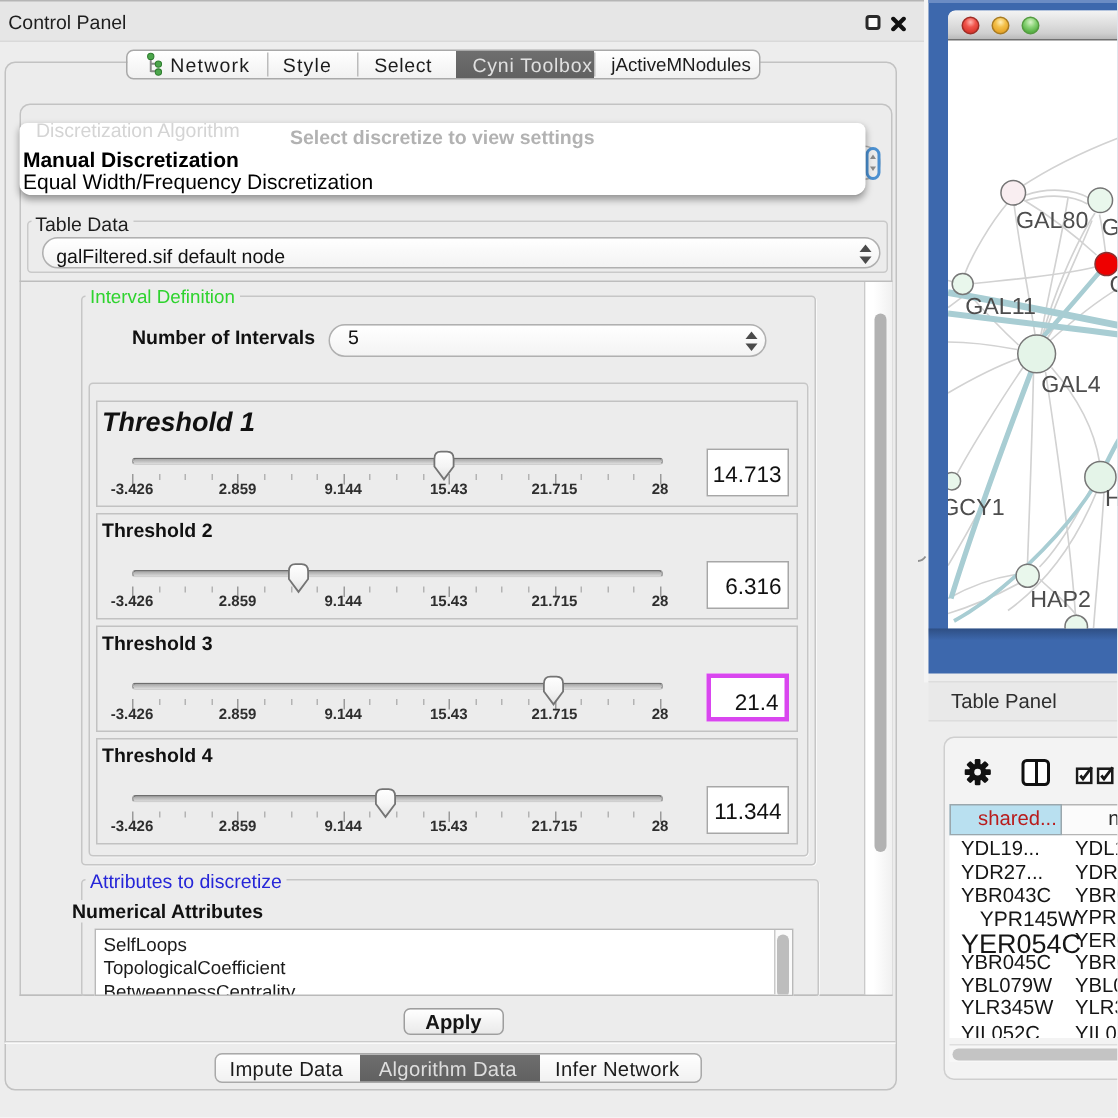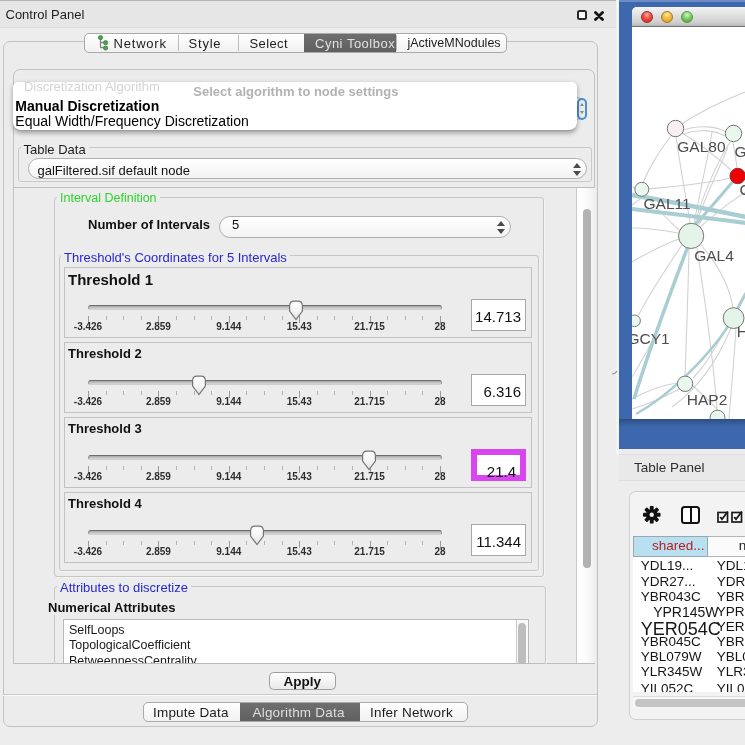--- a/index.html
+++ b/index.html
@@ -65,24 +65,23 @@
 <div class="etch" style="left:54px;top:197px;width:488px;height:378px;"></div>
 <div class="txt" style="left:57px;top:191px;font-size:12.5px;color:#2ed32e;background:#ececec;padding:0 3px;">Interval Definition</div>
 
 <div class="txt" style="left:88px;top:217px;font-size:13px;font-weight:bold;color:#111;">Number of Intervals</div>
 <div class="abs" style="left:219px;top:216.2px;width:292px;height:22.1px;background:linear-gradient(#ffffff,#f3f3f3);border:1px solid #b0b0b0;border-radius:11px;box-sizing:border-box;"></div>
 <div class="txt" style="left:232px;top:217px;font-size:13px;color:#111;">5</div>
 <div class="abs" style="left:497px;top:220.5px;width:0;height:0;border-left:4.5px solid transparent;border-right:4.5px solid transparent;border-bottom:5.5px solid #4a4a4a;"></div>
 <div class="abs" style="left:497px;top:229px;width:0;height:0;border-left:4.5px solid transparent;border-right:4.5px solid transparent;border-top:5.5px solid #4a4a4a;"></div>
 
 <div class="etch" style="left:58.5px;top:255px;width:478px;height:314px;"></div>
-<div class="txt" style="left:61px;top:249.5px;font-size:13px;color:#2626d8;background:#ececec;padding:0 3px;">Threshold's Coordinates for 5 Intervals</div>
 
 <div class="abs" style="left:63.5px;top:267px;width:468.5px;height:71px;border:1px solid #c2c2c2;box-sizing:border-box;background:#ececec;"></div>
-<div class="txt" style="left:68px;top:270.5px;font-size:15px;font-weight:bold;color:#111;">Threshold 1</div>
+<div class="txt" style="left:68px;top:270.5px;font-size:18px;font-weight:bold;color:#111;font-style:italic;">Threshold 1</div>
 <div class="abs" style="left:88px;top:305px;width:354px;height:5px;background:linear-gradient(#a6a6a6,#d8d8d8);border-radius:2.5px;border-top:1px solid #6e6e6e;border-left:1px solid #9a9a9a;border-right:1px solid #9a9a9a;border-bottom:1px solid #cfcfcf;box-sizing:border-box;"></div>
 <div class="abs" style="left:88.0px;top:316px;width:1px;height:7px;background:#9a9a9a;"></div>
 <div class="abs" style="left:105.6px;top:316px;width:1px;height:4px;background:#b3b3b3;"></div>
 <div class="abs" style="left:123.2px;top:316px;width:1px;height:4px;background:#b3b3b3;"></div>
 <div class="abs" style="left:140.8px;top:316px;width:1px;height:4px;background:#b3b3b3;"></div>
 <div class="abs" style="left:158.4px;top:316px;width:1px;height:7px;background:#9a9a9a;"></div>
 <div class="abs" style="left:176.0px;top:316px;width:1px;height:4px;background:#b3b3b3;"></div>
 <div class="abs" style="left:193.6px;top:316px;width:1px;height:4px;background:#b3b3b3;"></div>
 <div class="abs" style="left:211.2px;top:316px;width:1px;height:4px;background:#b3b3b3;"></div>
 <div class="abs" style="left:228.8px;top:316px;width:1px;height:7px;background:#9a9a9a;"></div>
@@ -189,21 +188,21 @@
 <svg class="abs" style="left:360.0px;top:450.0px;" width="18" height="21" viewBox="0 0 18 21">
       <defs>
         <linearGradient id="thg3" x1="0" y1="0" x2="0" y2="1">
           <stop offset="0" stop-color="#ffffff"></stop>
           <stop offset="0.55" stop-color="#f4f4f4"></stop>
           <stop offset="1" stop-color="#e2e2e2"></stop>
         </linearGradient>
       </defs>
       <path d="M2.6 11 V5.8 Q2.6 1.1 7 1.1 H11 Q15.4 1.1 15.4 5.8 V11 L9 19.6 Z" fill="url(#thg3)" stroke="#747474" stroke-width="1.2"></path>
     </svg>
-<div class="abs" style="left:471px;top:449px;width:54.5px;height:32px;background:#fff;border:6px solid #d946ef;box-sizing:border-box;font-size:15px;color:#111;text-align:right;line-height:34px;padding-right:3.5px;">21.4</div>
+<div class="abs" style="left:471px;top:449px;width:54.5px;height:32px;background:#fff;border:3px solid #d946ef;box-sizing:border-box;font-size:15px;color:#111;text-align:right;line-height:34px;padding-right:3.5px;">21.4</div>
 <div class="abs" style="left:63.5px;top:492px;width:468.5px;height:71px;border:1px solid #c2c2c2;box-sizing:border-box;background:#ececec;"></div>
 <div class="txt" style="left:68px;top:495.5px;font-size:13px;font-weight:bold;color:#111;">Threshold 4</div>
 <div class="abs" style="left:88px;top:530px;width:354px;height:5px;background:linear-gradient(#a6a6a6,#d8d8d8);border-radius:2.5px;border-top:1px solid #6e6e6e;border-left:1px solid #9a9a9a;border-right:1px solid #9a9a9a;border-bottom:1px solid #cfcfcf;box-sizing:border-box;"></div>
 <div class="abs" style="left:88.0px;top:541px;width:1px;height:7px;background:#9a9a9a;"></div>
 <div class="abs" style="left:105.6px;top:541px;width:1px;height:4px;background:#b3b3b3;"></div>
 <div class="abs" style="left:123.2px;top:541px;width:1px;height:4px;background:#b3b3b3;"></div>
 <div class="abs" style="left:140.8px;top:541px;width:1px;height:4px;background:#b3b3b3;"></div>
 <div class="abs" style="left:158.4px;top:541px;width:1px;height:7px;background:#9a9a9a;"></div>
 <div class="abs" style="left:176.0px;top:541px;width:1px;height:4px;background:#b3b3b3;"></div>
 <div class="abs" style="left:193.6px;top:541px;width:1px;height:4px;background:#b3b3b3;"></div>
@@ -258,21 +257,21 @@
 
 <div class="abs" style="left:143px;top:701.7px;width:325px;height:20.4px;background:linear-gradient(#ffffff,#f1f1f1);border:1px solid #a9a9a9;border-radius:5px;box-sizing:border-box;overflow:hidden;">
   <div class="abs" style="left:95.8px;top:0;width:120.5px;height:20.4px;background:linear-gradient(#6e6e6e,#5f5f5f);"></div>
 </div>
 <div class="txt" style="left:153px;top:705px;font-size:13.5px;letter-spacing:0.2px;color:#1c1c1c;">Impute Data</div>
 <div class="txt" style="left:252.5px;top:705px;font-size:13.5px;letter-spacing:0.2px;color:#dedede;">Algorithm Data</div>
 <div class="txt" style="left:370px;top:705px;font-size:13.5px;letter-spacing:0.2px;color:#1c1c1c;">Infer Network</div>
 
 <div class="abs" style="left:13.3px;top:82px;width:563.7px;height:49px;background:#ffffff;border-radius:5px 5px 8px 8px;box-shadow:0 2px 5px rgba(0,0,0,0.35);border-bottom:1px solid #9f9f9f;box-sizing:border-box;overflow:hidden;">
   <div class="txt" style="left:10.7px;top:-3px;font-size:13px;color:#d4d4d4;">Discretization Algorithm</div>
-  <div class="txt" style="left:180px;top:1.5px;font-size:13px;color:#b2b2b2;font-weight:bold;">Select algorithm to node settings</div>
+  <div class="txt" style="left:180px;top:1.5px;font-size:13px;color:#b2b2b2;font-weight:bold;">Select discretize to view settings</div>
   <div class="txt" style="left:2px;top:31px;font-size:14px;color:#000;">Equal Width/Frequency Discretization</div>
   <div class="txt" style="left:2px;top:15.5px;font-size:14px;font-weight:bold;color:#000;">Manual Discretization</div>
 </div>
 
 <div class="abs" style="left:616px;top:0;width:3.4px;height:455px;background:#f4f4f4;"></div>
 
 <div class="abs" style="left:619.4px;top:0;width:125.6px;height:449.4px;background:#3d68ad;border-top:2px solid #6b8cc4;box-sizing:border-box;"></div>
 
 <div class="abs" style="left:631.6px;top:6.6px;width:113.4px;height:412.7px;background:#ffffff;border-radius:5px 0 0 0;overflow:hidden;">
   <div class="abs" style="left:0;top:0;width:113.4px;height:20.8px;background:linear-gradient(#f4f4f4,#cfcfcf 80%,#b9b9b9);border-bottom:1px solid #6f6f6f;box-sizing:border-box;"></div>

